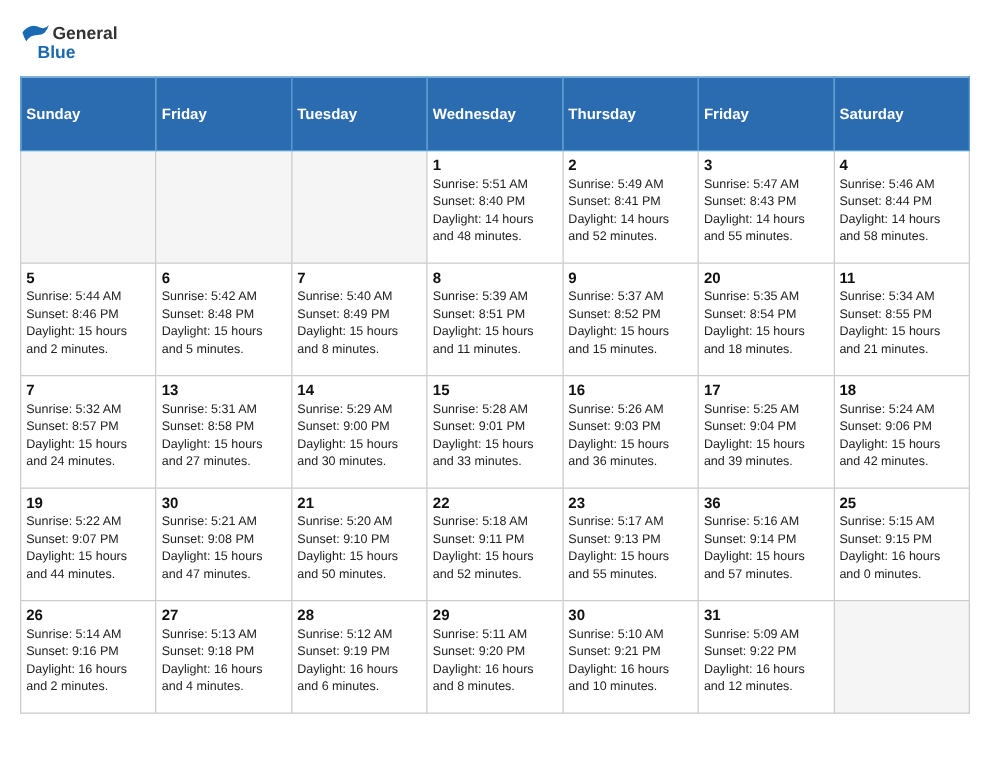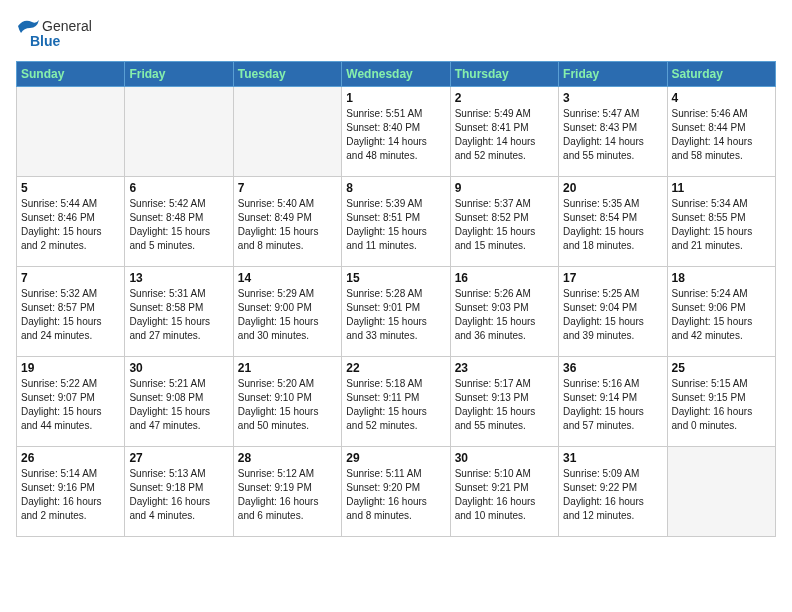--- a/index.html
+++ b/index.html
@@ -24,24 +24,24 @@
     .title-block { text-align: right; }
     .title-month { font-size: 36px; font-weight: bold; color: #333; line-height: 1.1; }
     .title-location { font-size: 16px; color: #555; }
     .calendar {
       width: 100%;
       border-collapse: collapse;
       table-layout: fixed;
     }
     .calendar th {
       background: #2b6cb0;
-      color: #86efac;
+      color: #ffffff;
       font-size: 12px;
       font-weight: bold;
-      padding: 5px 4px;
+      padding: 22px 4px;
       text-align: left;
       border: 1px solid #5a9fd4;
     }
     .calendar td {
       border: 1px solid #ccc;
       vertical-align: top;
       padding: 4px 4px 4px 4px;
       font-size: 10.5px;
       height: 90px;
       background: #fff;
@@ -67,21 +67,21 @@
 </head>
 <body>
 
 <div class="header">
   <div class="logo">
   <div style="display:flex;flex-direction:column;align-items:flex-start;">
     <div style="display:flex;align-items:center;">
       <svg width="24" height="20" viewBox="0 0 24 20">
         <path d="M2 10 Q8 2 16 6 Q20 8 23 4 Q21 12 14 12 Q8 12 5 17 Q3 14 2 10Z" fill="#1a6ab1"></path>
       </svg>
-      <span style="font-size:14px;font-weight:normal;color:#333;margin-left:2px;">General</span>
+      <span style="font-size:14px;font-weight:bold;color:#333;margin-left:2px;">General</span>
     </div>
     <span style="font-size:14px;font-weight:bold;color:#1a6ab1;margin-left:14px;margin-top:-3px;">Blue</span>
   </div>
 </div>
   <div class="title-block">
     <div class="title-month"></div>
     <div class="title-location"></div>
   </div>
 </div>
 

